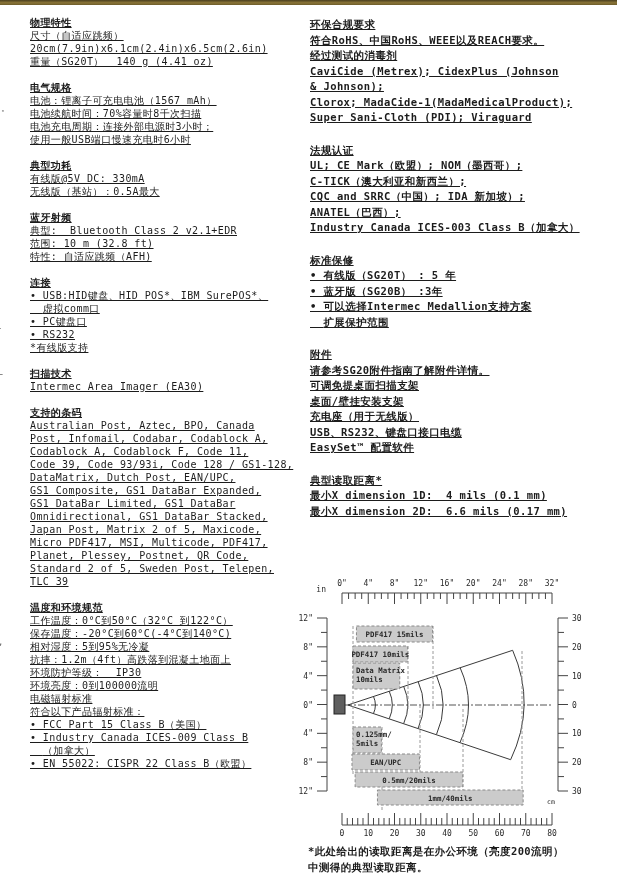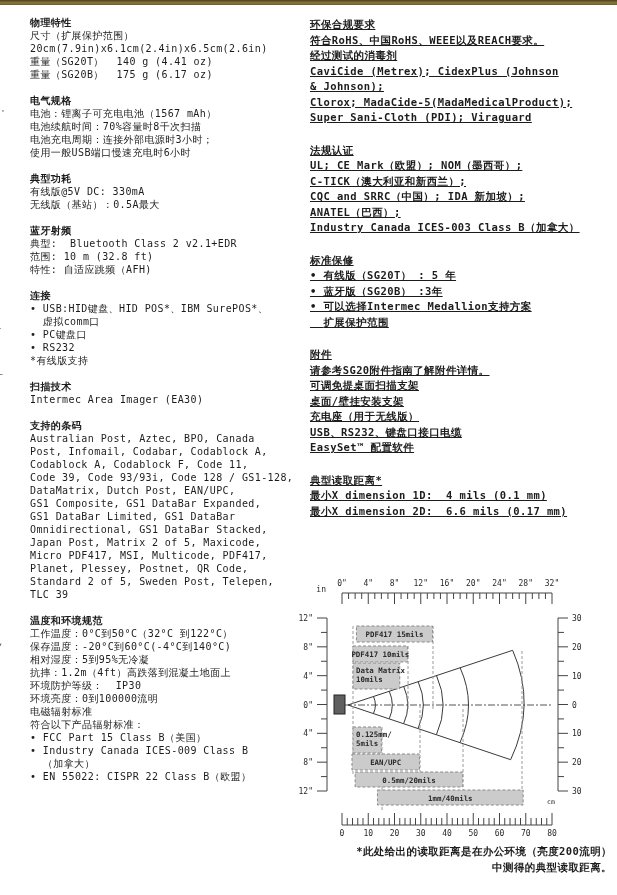--- a/index.html
+++ b/index.html
@@ -1,45 +1,44 @@
 <!DOCTYPE html>
 <html><head>
 <meta charset="utf-8">
 <style>
   html,body{margin:0;padding:0;background:#fff;}
   body{width:617px;height:895px;position:relative;overflow:hidden;
        font-family:"DejaVu Sans Mono","Liberation Mono",monospace;color:#1c1c1c;}
   #top-band{position:absolute;left:0;top:0;width:617px;height:5px;
        background:linear-gradient(#4a3f1e,#8a7538 55%,#6e5d2a);}
   .col{position:absolute;}
-  #left-col{left:30px;top:16px;width:276px;font-size:10px;line-height:13px;letter-spacing:.4px;}
+  #left-col{left:30px;top:16px;width:276px;font-size:10px;line-height:13px;letter-spacing:.4px;text-decoration:underline;}
   #right-col{left:310px;top:17px;width:303px;font-size:10.5px;line-height:15.5px;
        font-weight:bold;letter-spacing:.4px;}
   .sec{margin:0 0 13px 0;}
   #right-col .sec{margin-bottom:17px;text-decoration:underline;}
   .h{font-weight:bold;}
   .ln{white-space:pre-wrap;}
   #chart-wrap{position:absolute;left:298px;top:576px;width:319px;height:268px;}
   #footnote{position:absolute;left:308px;top:843px;width:304px;font-size:10.5px;
-       font-weight:bold;line-height:16px;letter-spacing:.4px;text-align:right;}
+       font-weight:bold;line-height:16px;letter-spacing:.4px;}
   .artifact{position:absolute;color:#666;font-size:9px;}
   svg text{font-family:"DejaVu Sans Mono","Liberation Mono",monospace;fill:#2a2a2a;}
 </style>
 </head>
 <body>
 
 <div id="top-band"></div>
 
 <div id="left-col" class="col">
     <div class="sec">
       <div class="h">物理特性</div>
-      <div class="ln">尺寸（扩展保护范围）</div>
+      <div class="ln">尺寸（自适应跳频）</div>
       <div class="ln">20cm(7.9in)x6.1cm(2.4in)x6.5cm(2.6in)</div>
       <div class="ln">重量（SG20T）  140 g (4.41 oz)</div>
-      <div class="ln">重量（SG20B）  175 g (6.17 oz)</div>
     </div>
     <div class="sec">
       <div class="h">电气规格</div>
       <div class="ln">电池：锂离子可充电电池（1567 mAh）</div>
       <div class="ln">电池续航时间：70%容量时8千次扫描</div>
       <div class="ln">电池充电周期：连接外部电源时3小时；</div>
       <div class="ln">使用一般USB端口慢速充电时6小时</div>
     </div>
     <div class="sec">
       <div class="h">典型功耗</div>
@@ -96,21 +95,21 @@
       <div class="ln">• EN 55022: CISPR 22 Class B（欧盟）</div>
     </div>
   </div>
 <div id="right-col" class="col">
     <div class="sec">
       <div class="h">环保合规要求</div>
       <div class="ln">符合RoHS、中国RoHS、WEEE以及REACH要求。</div>
       <div class="ln">经过测试的消毒剂</div>
       <div class="ln">CaviCide (Metrex); CidexPlus (Johnson</div>
       <div class="ln">&amp; Johnson);</div>
-      <div class="ln">Clorox; MadaCide-5(MadaMedicalProduct);</div>
+      <div class="ln">Clorox; MadaCide-1(MadaMedicalProduct);</div>
       <div class="ln">Super Sani-Cloth (PDI); Viraguard</div>
     </div>
     <div class="sec">
       <div class="h">法规认证</div>
       <div class="ln">UL; CE Mark（欧盟）; NOM（墨西哥）;</div>
       <div class="ln">C-TICK（澳大利亚和新西兰）;</div>
       <div class="ln">CQC and SRRC（中国）; IDA 新加坡）;</div>
       <div class="ln">ANATEL（巴西）;</div>
       <div class="ln">Industry Canada ICES-003 Class B（加拿大）</div>
     </div>

